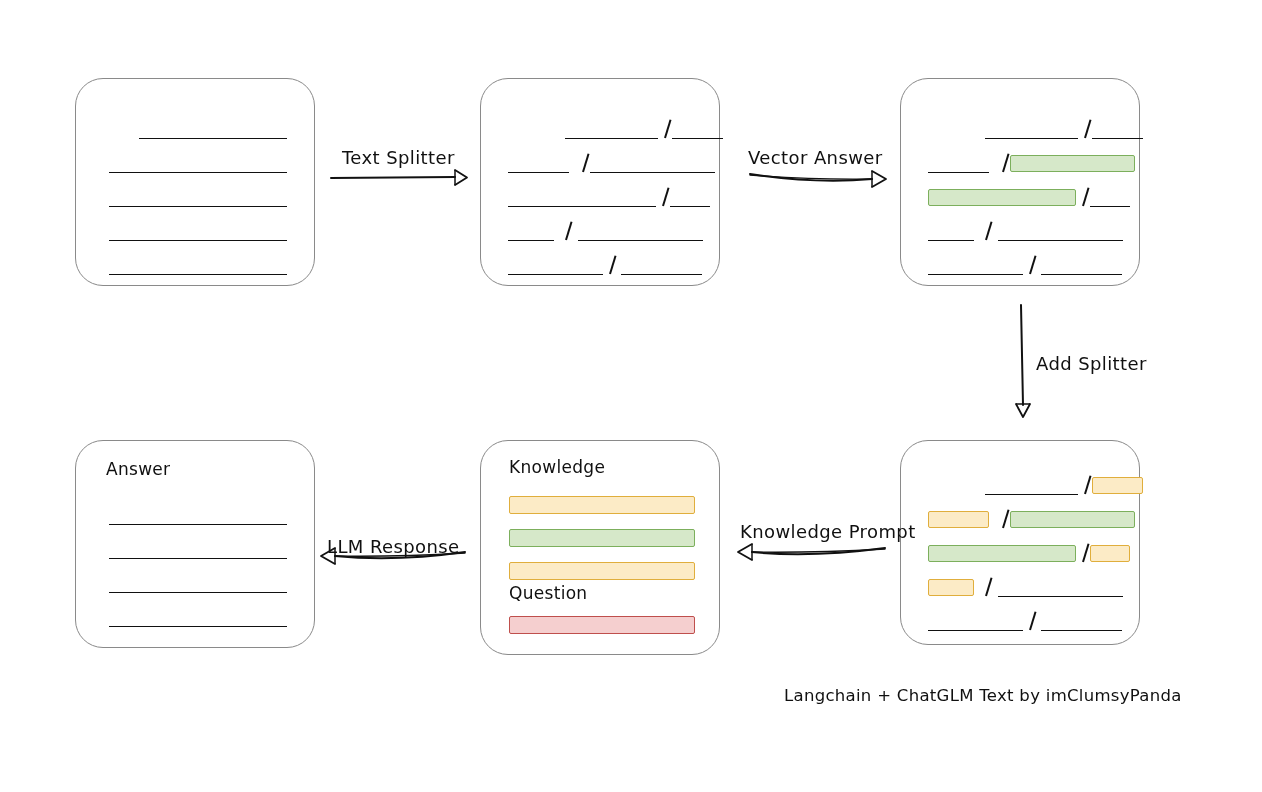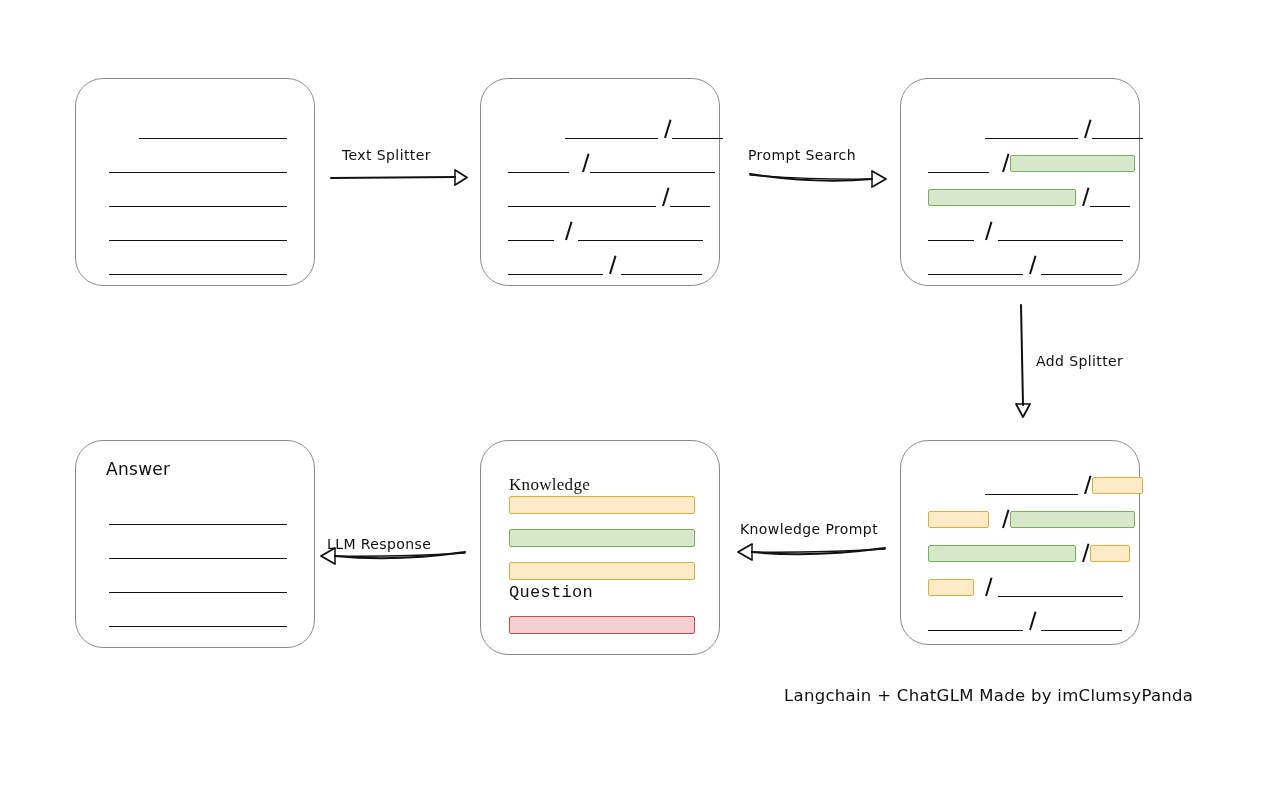--- a/index.html
+++ b/index.html
@@ -87,21 +87,21 @@
   }
   .hl.yellow {
     background: #FCEBC6;
     border: 1.5px solid #E0AE3C;
   }
 
   
   .label {
     position: absolute;
     font-family: "DejaVu Sans", sans-serif;
-    font-size: 14px;
+    font-size: 18px;
     letter-spacing: 0.4px;
     color: #101010;
     white-space: nowrap;
   }
   .box-title {
     position: absolute;
     font-family: "DejaVu Sans", sans-serif;
     font-size: 17px;
     letter-spacing: 0.3px;
     color: #101010;
@@ -244,25 +244,25 @@
         <div class="row" style="top: 130px; left: 33px; right: auto;">
           <span class="seg" style="width: 178px;"></span>
         </div>
         <div class="row" style="top: 164px; left: 33px; right: auto;">
           <span class="seg" style="width: 178px;"></span>
         </div>
       </div>
   </div>
 
   <div class="doc-box" id="box-prompt" style="left:480px; top:440px; width:240px; height:215px;">
-    <div class="box-title" style="left:28px; top:34px;font-family:Liberation Serif, serif;">Knowledge</div>
+    <div class="box-title" style="left:28px; top:16px;">Knowledge</div>
     <div class="bar yellow" style="left:28px; top:55px; width:186px;"></div>
     <div class="bar green" style="left:28px; top:88px; width:186px;"></div>
     <div class="bar yellow" style="left:28px; top:121px; width:186px;"></div>
-    <div class="box-title" style="left:28px; top:142px;font-family:Liberation Mono, monospace;">Question</div>
+    <div class="box-title" style="left:28px; top:142px;">Question</div>
     <div class="bar red" style="left:28px; top:175px; width:186px;"></div>
   </div>
 
   <div class="doc-box" id="box-context-with-question" style="left:900px; top:440px; width:240px; height:205px;">
     <div class="rows">
         <div class="row" style="top: 32px; left: 27px; right: auto;">
           <span class="gap" style="width: 57px;"></span>
           <span class="seg" style="width: 93px;"></span>
           <span class="slash"></span>
           <span class="hl yellow" style="width: 51px;"></span>
@@ -324,20 +324,20 @@
 
     <g>
       <path d="M465,552 Q395,562 335,556" stroke="#111" stroke-width="2" fill="none" stroke-linecap="round"></path>
       <path d="M465,553 Q395,557 335,556" stroke="#111" stroke-width="1.4" fill="none" stroke-linecap="round"></path>
       <path d="M335,548 L321,556 L335,564" stroke="#111" stroke-width="1.8" fill="none" stroke-linejoin="round" stroke-linecap="round"></path>
       <path d="M335,548 L335,564" stroke="#111" stroke-width="1.5" fill="none"></path>
     </g>
   </svg>
 
   <div class="label" style="left:342px; top:147px;">Text Splitter</div>
-  <div class="label" style="left:748px; top:147px;">Prompt Search</div>
+  <div class="label" style="left:748px; top:147px;">Vector Answer</div>
   <div class="label" style="left:1036px; top:353px;">Add Splitter</div>
   <div class="label" style="left:740px; top:521px;">Knowledge Prompt</div>
   <div class="label" style="left:327px; top:536px;">LLM Response</div>
 
-  <div class="footer" style="left:784px; top:686px;">Langchain + ChatGLM Made by imClumsyPanda</div>
+  <div class="footer" style="left:784px; top:686px;">Langchain + ChatGLM Text by imClumsyPanda</div>
 
 </div>
 
 </body></html>

